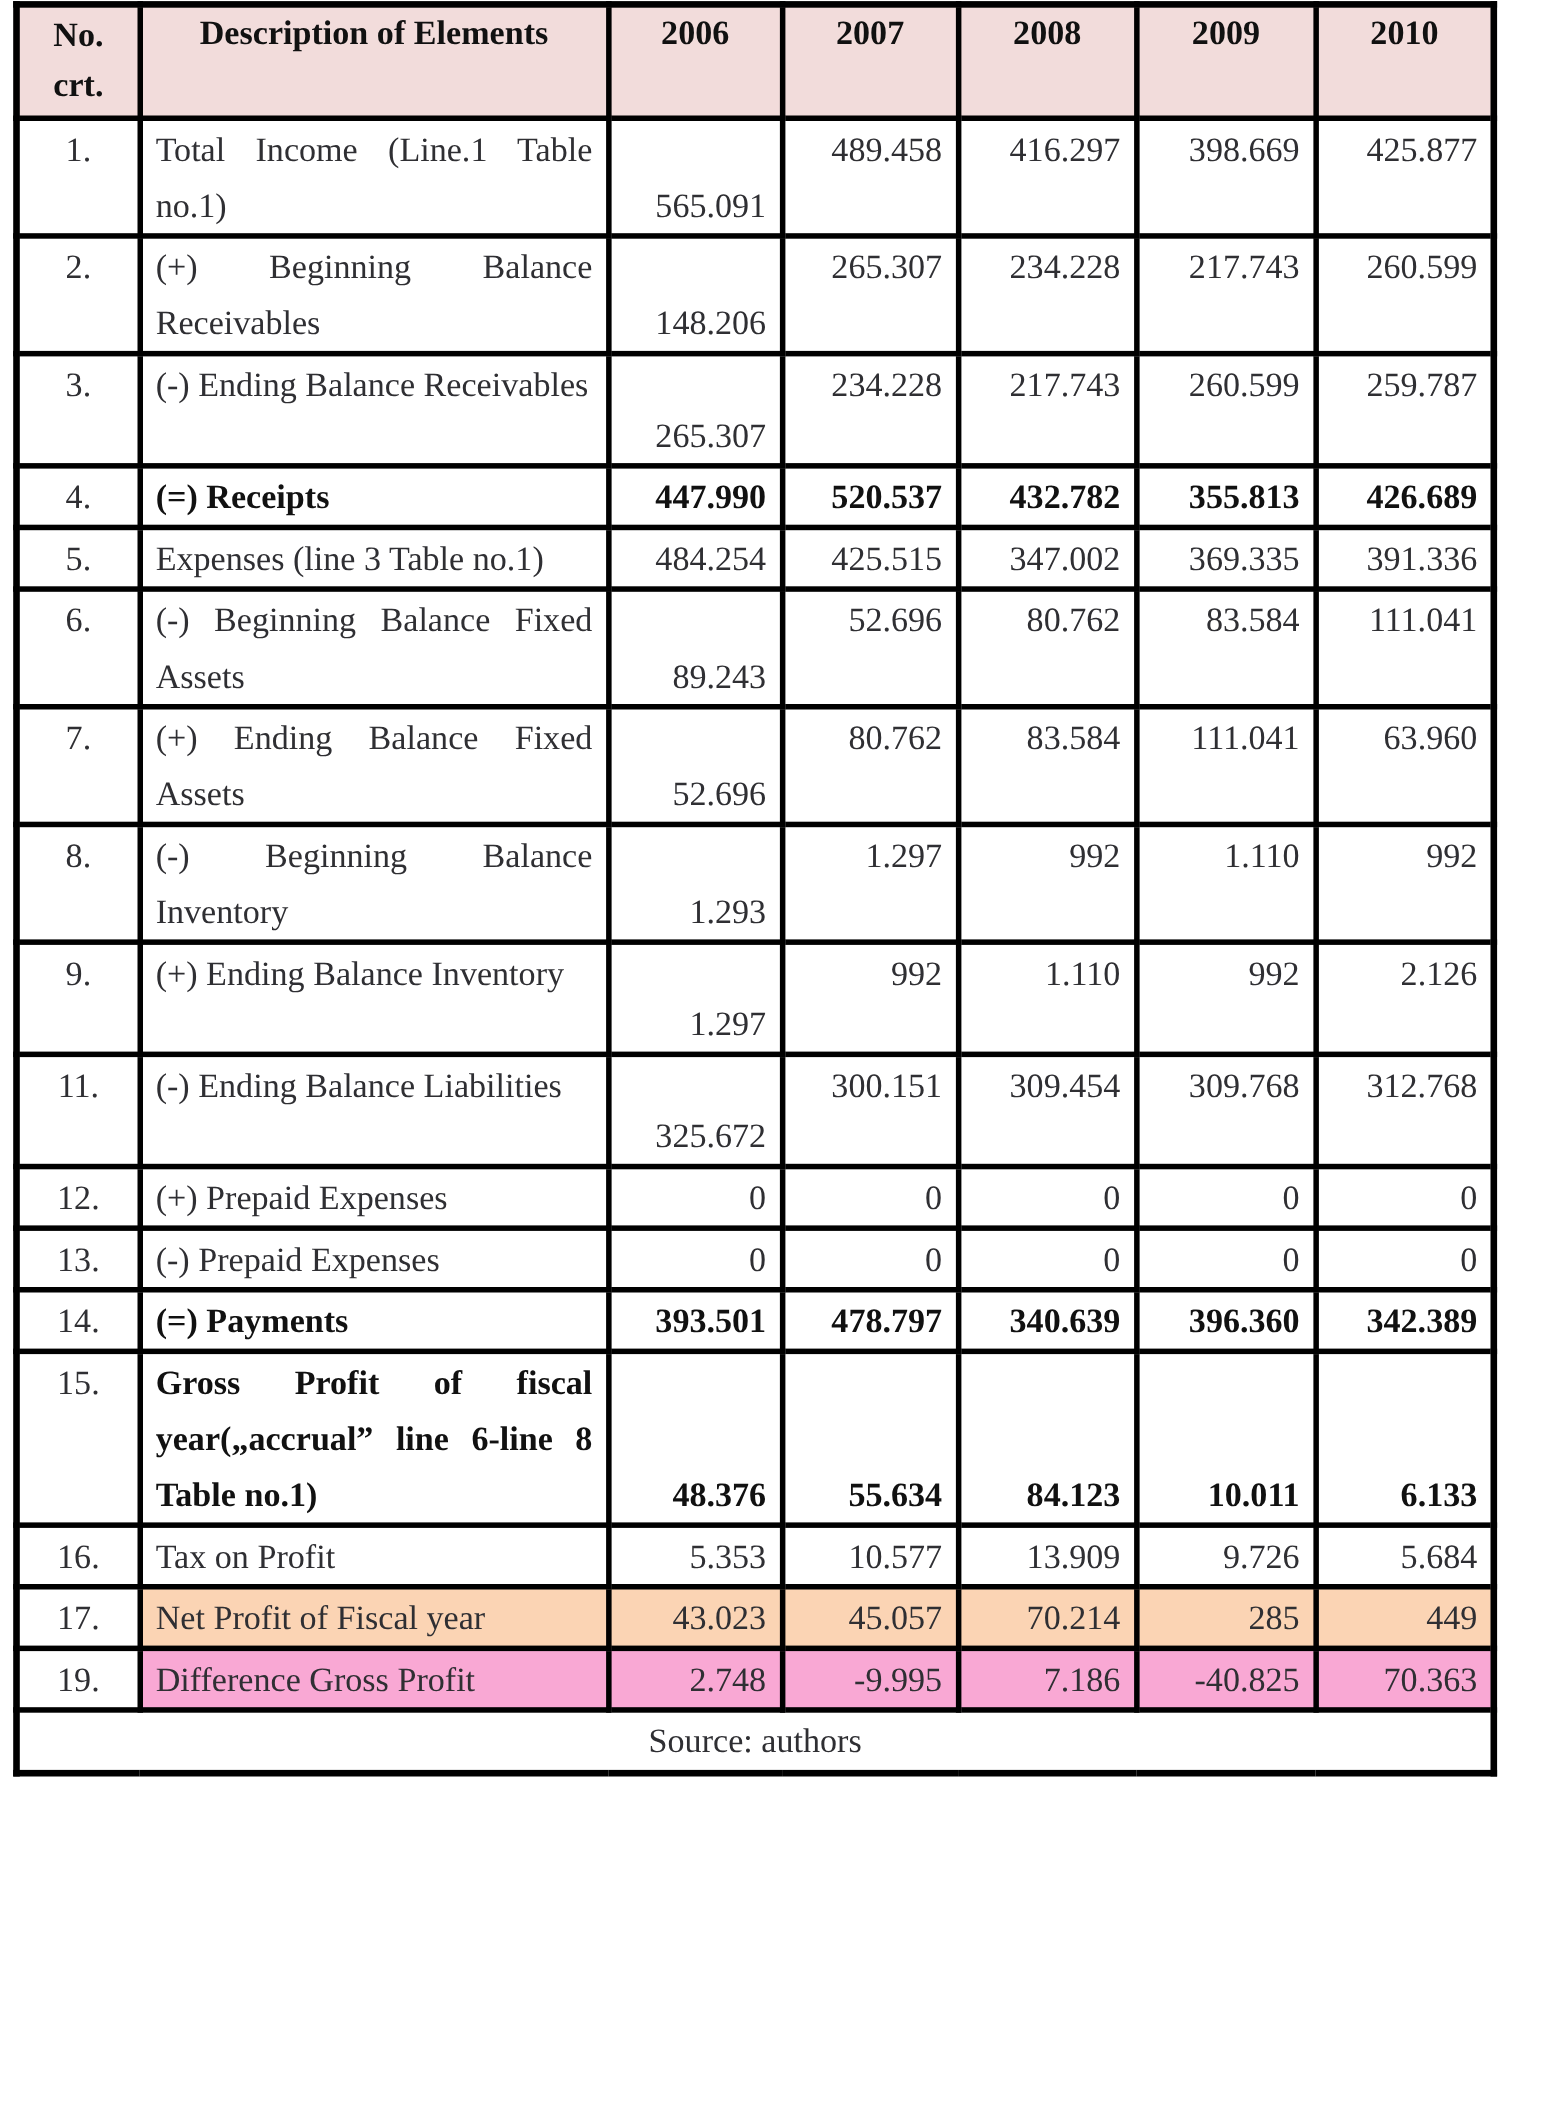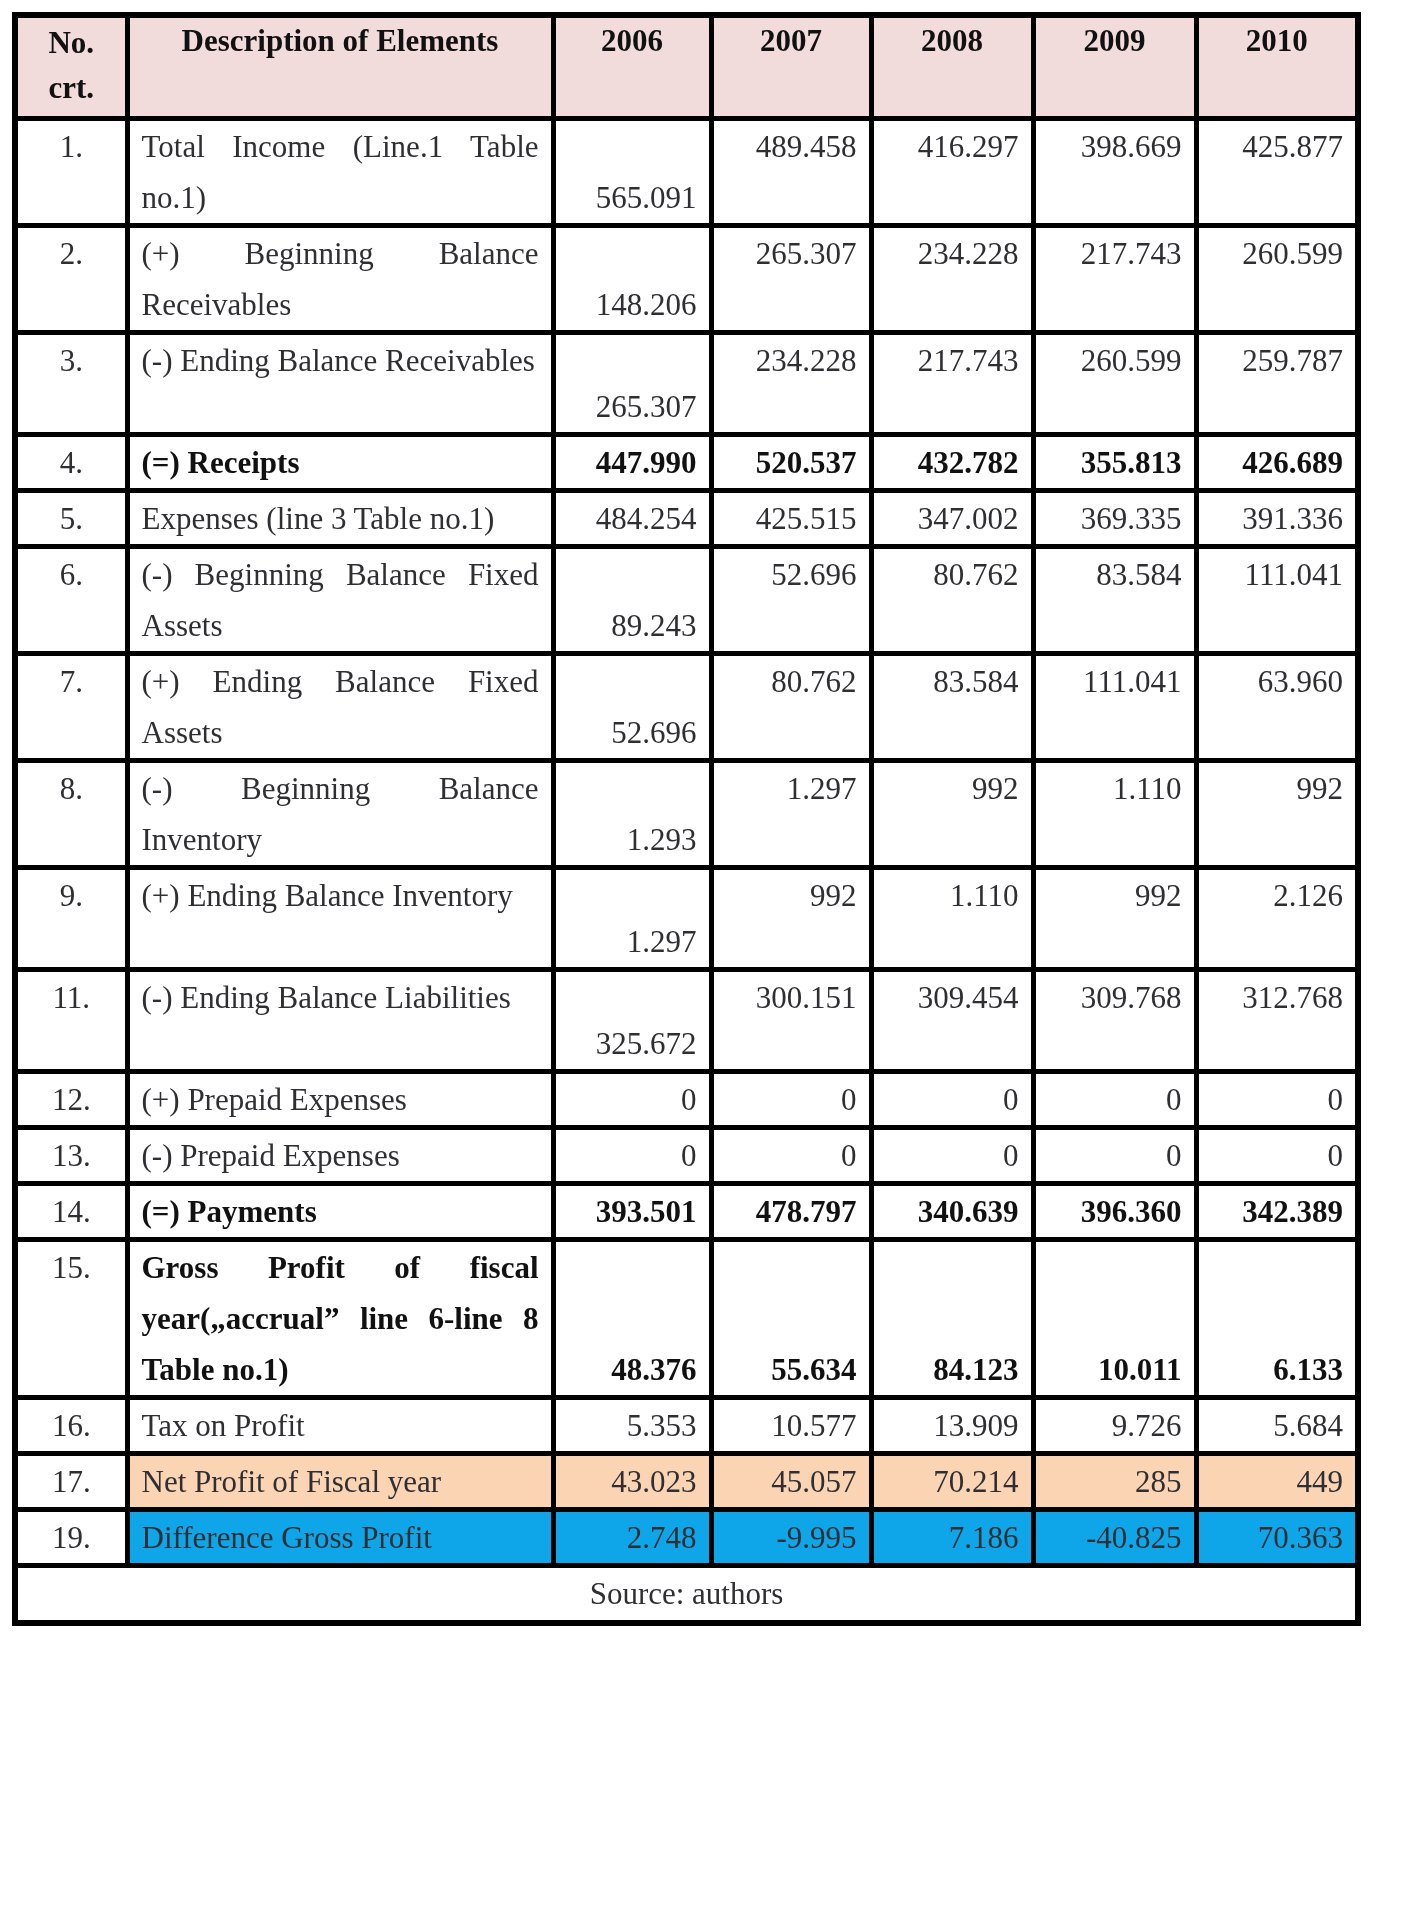--- a/index.html
+++ b/index.html
@@ -1,17 +1,17 @@
 <!DOCTYPE html>
 <html><head>
 <meta charset="utf-8">
 <style>
   html, body { margin: 0; padding: 0; background: #ffffff; }
   body { width: 1406px; height: 1920px; position: relative; overflow: hidden; }
-  .wrap { position: absolute; left: 12px; top: 12px; }
+  .wrap { position: absolute; left: 12px; top: 1px; }
   table {
     border-collapse: collapse;
     font-family: "Liberation Serif", "DejaVu Serif", serif;
     font-size: 31px;
     color: #2f2f33;
     border: 6px solid #000;
   }
   td, th {
     border: 5px solid #000;
     padding: 0 12px;
@@ -33,21 +33,21 @@
   col.c-y4 { width: 163px; }
   col.c-y5 { width: 162px; }
   td.no { text-align: center; }
   td.desc { text-align: justify; text-align-last: left; }
   td.num { text-align: right; }
   td.num.bottom { vertical-align: bottom; }
   tr.bold td.desc, tr.bold td.num { font-weight: bold; color: #111; }
   tr.bold-num td.num { font-weight: bold; color: #111; }
   .desc .b { font-weight: bold; color: #111; }
   tr.orange td.desc, tr.orange td.num { background: #fbd4b4; }
-  tr.blue td.desc, tr.blue td.num { background: #0ea5e9; }
+  tr.blue td.desc, tr.blue td.num { background: #f9a8d4; }
   td.source { text-align: center; line-height: 52px; height: 52px; }
   tr.r2 td { height: 97px; }
   tr.r1 td { height: 46px; }
   tr.r3 td { height: 150px; }
 </style>
 </head>
 <body>
 
 <div class="wrap">
 <table>

